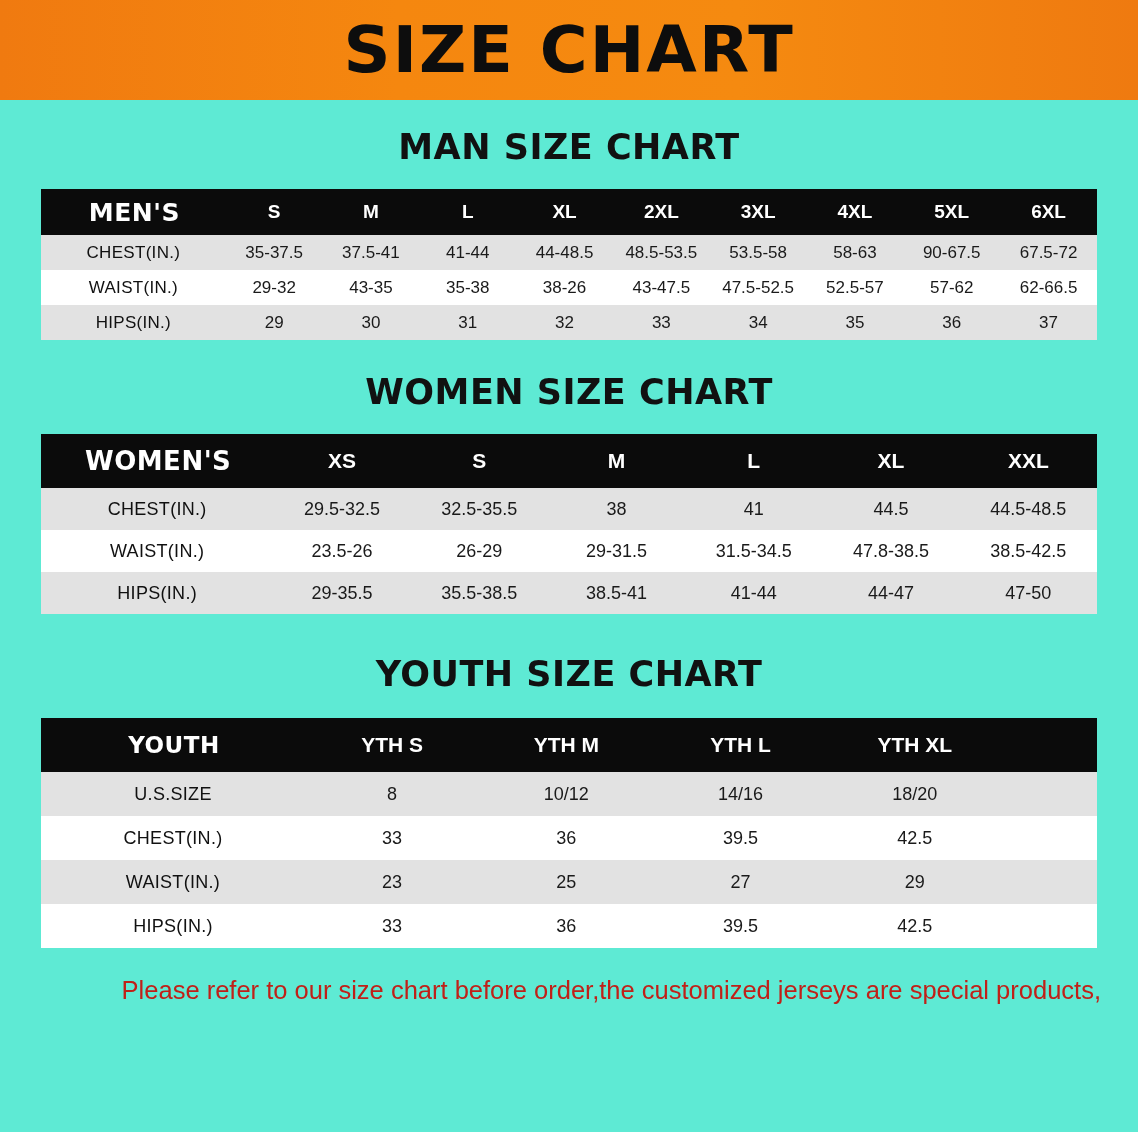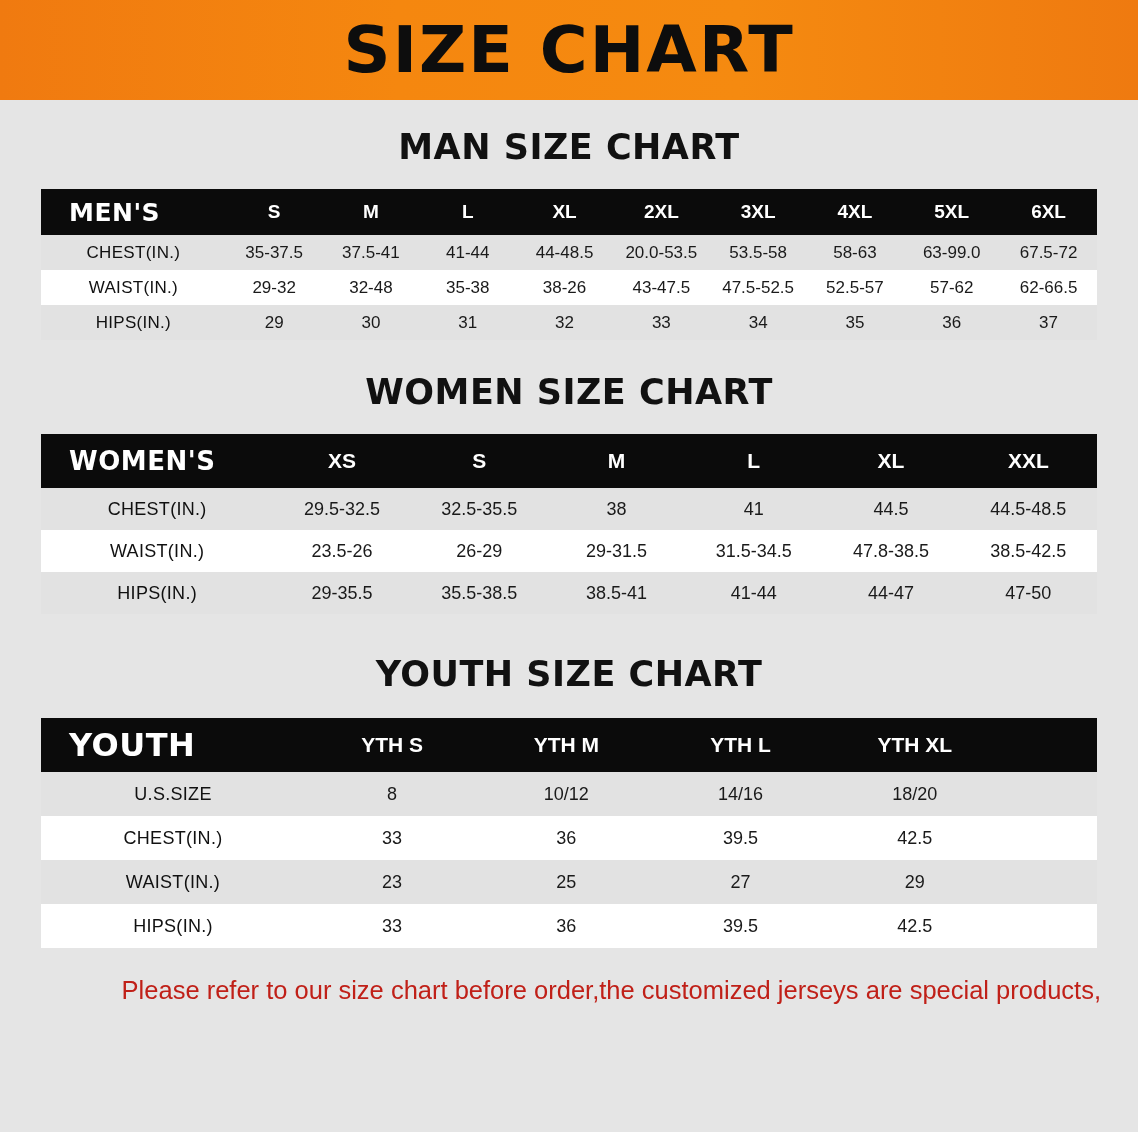--- a/index.html
+++ b/index.html
@@ -11,21 +11,21 @@
     height: 1132px;
     background: #ffffff;
     font-family: "Liberation Sans", sans-serif;
     overflow: hidden;
   }
 
   .page {
     position: relative;
     width: 1138px;
     height: 1132px;
-    background: #e5e5e5;
+    background: #5eead4;
   }
 
   
   .banner {
     width: 100%;
     height: 100px;
     background: linear-gradient(90deg, #f07a10 0%, #f5870f 35%, #f58a10 65%, #ef7a10 100%);
     display: flex;
     align-items: center;
     justify-content: center;
@@ -75,22 +75,22 @@
     background: #0b0b0b;
   }
   .size-table thead th {
     color: #ffffff;
     font-weight: bold;
     height: 46px;
     vertical-align: middle;
     font-family: "DejaVu Sans", sans-serif;
   }
   .size-table thead th.corner {
-    text-align: left;
-    padding-left: 28px;
+    text-align: center;
+    padding-left: 2px;
     font-size: 25px;
     letter-spacing: 0.5px;
   }
   .size-table thead th.col {
     font-size: 19px;
     font-weight: bold;
     font-family: "Liberation Sans", sans-serif;
   }
 
   
@@ -109,21 +109,21 @@
   .size-table tbody tr.shade td { background: #e2e2e2; }
   .size-table tbody tr.plain td { background: #ffffff; }
 
   
   .women .size-table thead th.corner { font-size: 26px; }
   .women .size-table thead th.col { font-size: 21px; }
   .women .size-table thead th { height: 54px; }
   .women .size-table tbody td { height: 42px; font-size: 18px; }
 
   
-  .youth .size-table thead th.corner { font-size: 32px; }
+  .youth .size-table thead th.corner { font-size: 23px; }
   .youth .size-table thead th.col { font-size: 21px; }
   .youth .size-table thead th { height: 54px; }
   .youth .size-table tbody td { height: 44px; font-size: 18px; }
 
   .tbl-man   { margin-top: 22px; }
   .tbl-women { margin-top: 22px; }
   .tbl-youth { margin-top: 24px; }
 
   
   .note {
@@ -168,30 +168,30 @@
             <th class="col">6XL</th>
           </tr>
         </thead>
       <tbody>
           <tr class="shade">
             <td class="rowlabel">CHEST(IN.)</td>
             <td>35-37.5</td>
             <td>37.5-41</td>
             <td>41-44</td>
             <td>44-48.5</td>
-            <td>20.0-53.5</td>
+            <td>48.5-53.5</td>
             <td>53.5-58</td>
             <td>58-63</td>
-            <td>63-99.0</td>
+            <td>90-67.5</td>
             <td>67.5-72</td>
           </tr>
           <tr class="plain">
             <td class="rowlabel">WAIST(IN.)</td>
             <td>29-32</td>
-            <td>32-48</td>
+            <td>43-35</td>
             <td>35-38</td>
             <td>38-26</td>
             <td>43-47.5</td>
             <td>47.5-52.5</td>
             <td>52.5-57</td>
             <td>57-62</td>
             <td>62-66.5</td>
           </tr>
           <tr class="shade">
             <td class="rowlabel">HIPS(IN.)</td>

